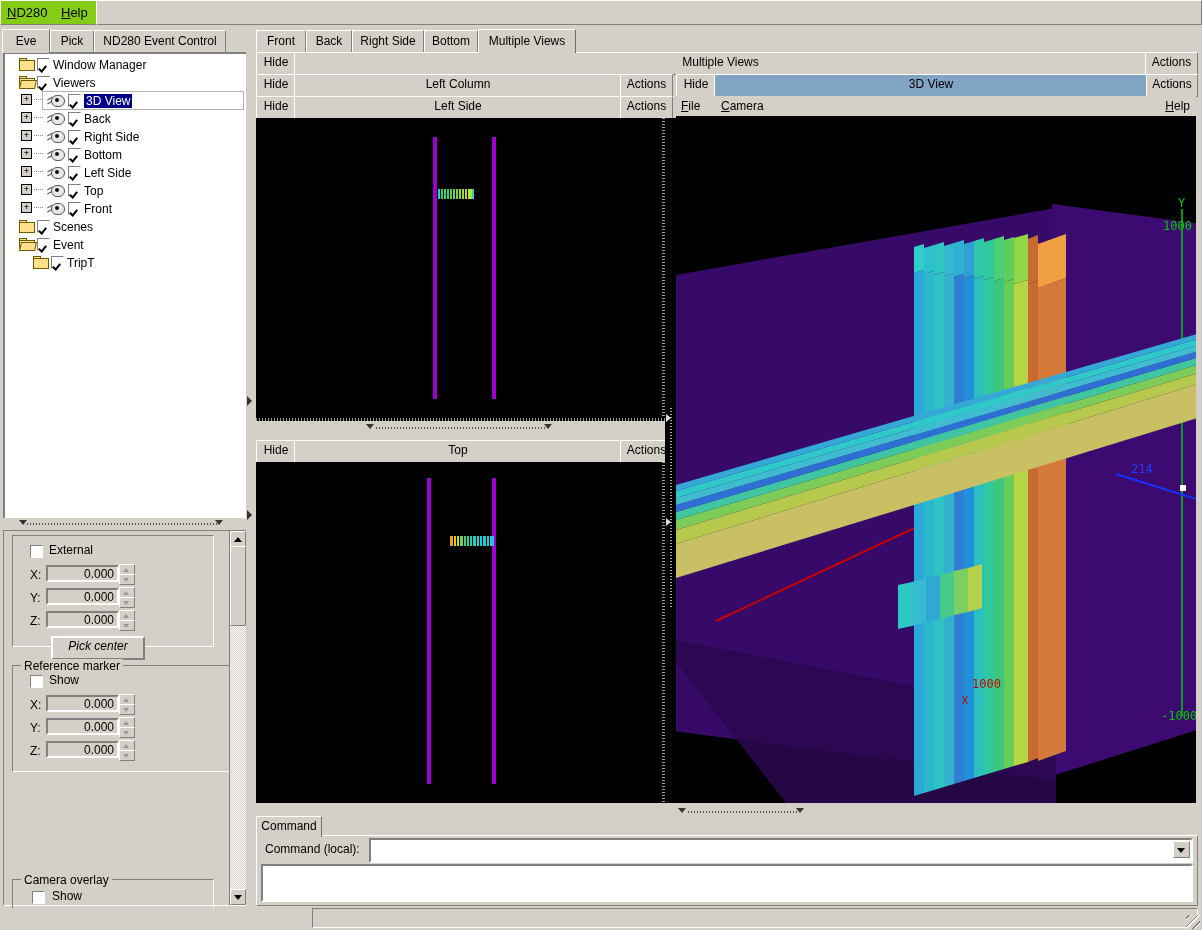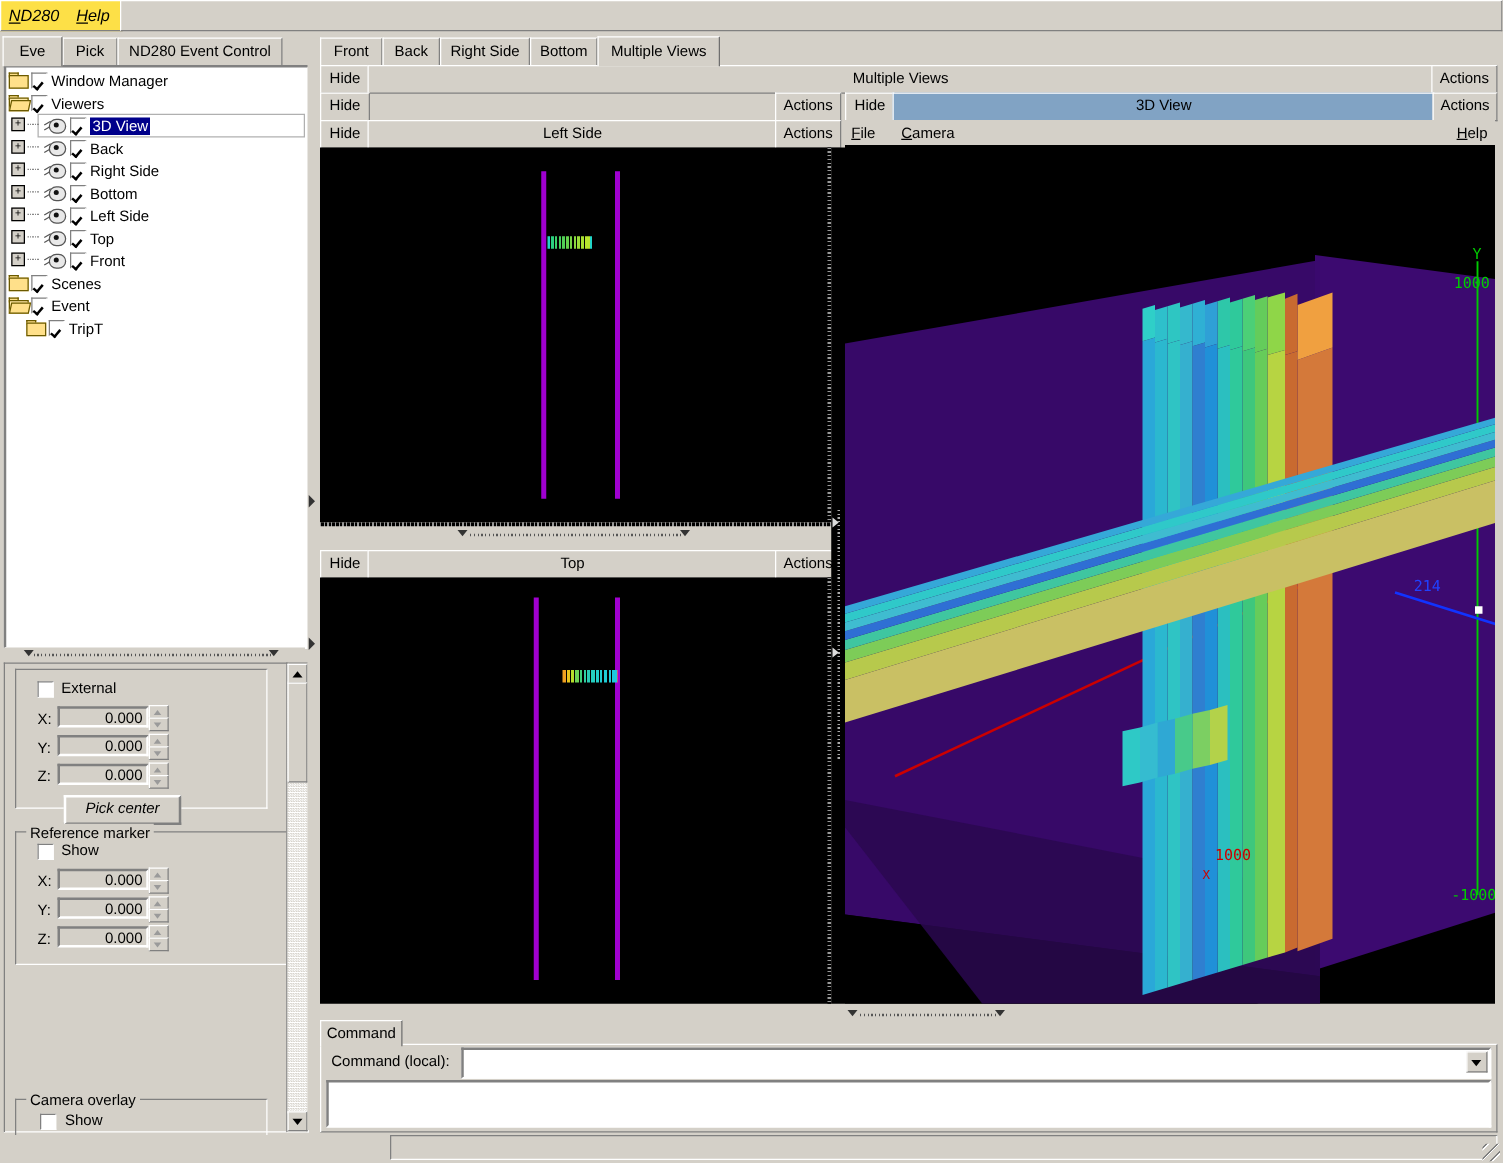--- a/index.html
+++ b/index.html
@@ -3,21 +3,21 @@
 <meta charset="utf-8">
 <style>
   html,body{margin:0;padding:0;background:#d4d0c8;}
   body{width:1202px;height:930px;overflow:hidden;
        font-family:"Liberation Sans","DejaVu Sans",sans-serif;font-size:12px;color:#000;}
   .app{position:relative;width:1202px;height:930px;background:#d4d0c8;}
 
   
   .menubar{position:absolute;left:0;top:0;width:1202px;height:25px;background:#d4d0c8;}
   .menubar .mstrip{position:absolute;left:0;top:0;height:23px;width:96px;
-      border:1px solid;border-color:#fff #808080 #808080 #fff;background:#fde047;font-style:italic;}
+      border:1px solid;border-color:#fff #808080 #808080 #fff;background:#84cc16;}
   .menubar .rest{position:absolute;left:96px;top:0;height:23px;width:1104px;
       border:1px solid;border-color:#fff #808080 #808080 #fff;background:#d4d0c8;}
   .mi{position:absolute;top:4px;font-size:13px;white-space:nowrap;cursor:default;}
   .mi u{text-decoration:underline;}
 
   
   .tabrow{position:absolute;height:22px;}
   .tab{position:absolute;top:0;height:21px;background:#d4d0c8;
        border:1px solid;border-color:#fff #808080 #808080 #fff;border-bottom:none;
        font-size:12px;text-align:center;line-height:20px;cursor:default;white-space:nowrap;}
@@ -162,21 +162,21 @@
 
   <div class="leftpane">
 
     <div class="tabrow" style="left:0;top:4px;width:248px;">
       <div class="tab sel" style="left:2px;width:46px;"><span>Eve</span></div>
       <div class="tab" style="left:50px;width:42px;"><span>Pick</span></div>
       <div class="tab" style="left:94px;width:130px;"><span>ND280 Event Control</span></div>
     </div>
 
     <div class="treebox">
-      <div id="tree-rows" style="position:relative;padding-top:1px;">
+      <div id="tree-rows" style="position:relative;padding-top:1px;margin-left:12px;">
           <div class="trow">
             <div class="folder" style="left: 2px; top: 3px;">
               <div class="t"></div>
               <div class="b"></div>
             </div>
             <div class="chk on" style="left: 20px; top: 3px;"></div>
             <span class="lbl" style="left: 36px;">Window Manager</span>
           </div>
           <div class="trow">
             <div class="folder open" style="left: 2px; top: 3px;">
@@ -421,20 +421,21 @@
       <div class="tab" style="left:102px;width:70px;"><span>Right Side</span></div>
       <div class="tab" style="left:174px;width:52px;"><span>Bottom</span></div>
       <div class="tab sel" style="left:228px;width:96px;"><span>Multiple Views</span></div>
     </div>
 
     <div class="hdrbtn" style="left:6px;top:26px;width:38px;">Hide</div>
     <div class="hdrbar" style="left:44px;top:26px;width:851px;">Multiple Views</div>
     <div class="hdrbtn" style="left:895px;top:26px;width:51px;">Actions</div>
 
     <div class="hdrbtn" style="left:6px;top:48px;width:38px;">Hide</div>
+    <div class="hdrbar" style="left:44px;top:48px;width:326px;">Left Column</div>
     <div class="hdrbtn" style="left:370px;top:48px;width:51px;">Actions</div>
 
     <div class="hdrbtn" style="left:6px;top:70px;width:38px;">Hide</div>
     <div class="hdrbar" style="left:44px;top:70px;width:326px;">Left Side</div>
     <div class="hdrbtn" style="left:370px;top:70px;width:51px;">Actions</div>
 
     <div class="canvas" style="left:6px;top:92px;width:409px;height:300px;">
       <div class="vbar" style="left:177px;top:19px;width:4px;height:262px;"></div>
       <div class="vbar" style="left:236px;top:19px;width:4px;height:262px;"></div>
       <div style="position:absolute;left:182px;top:71px;width:36px;height:10px;

